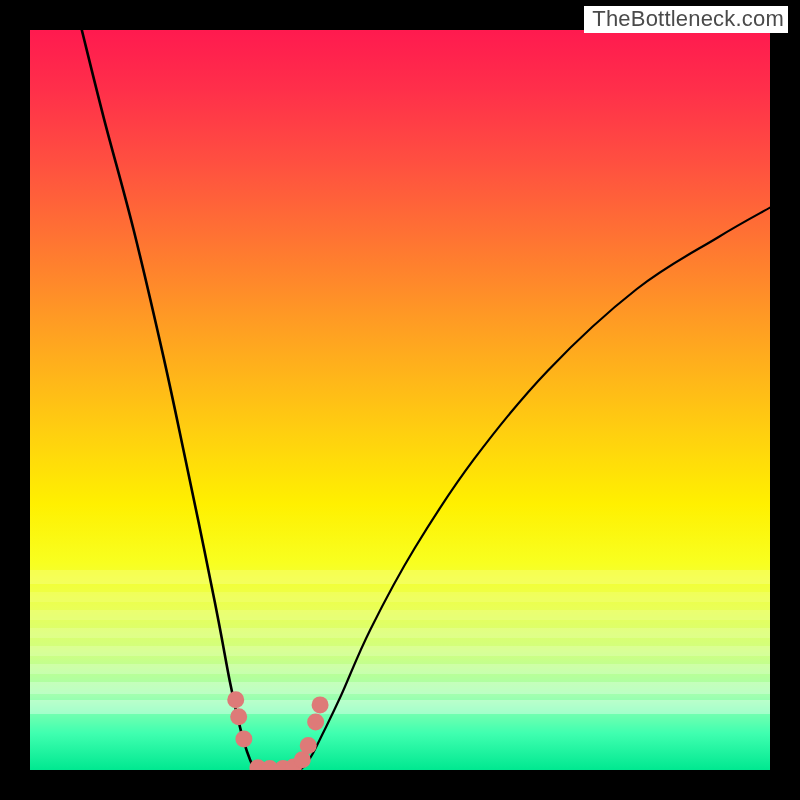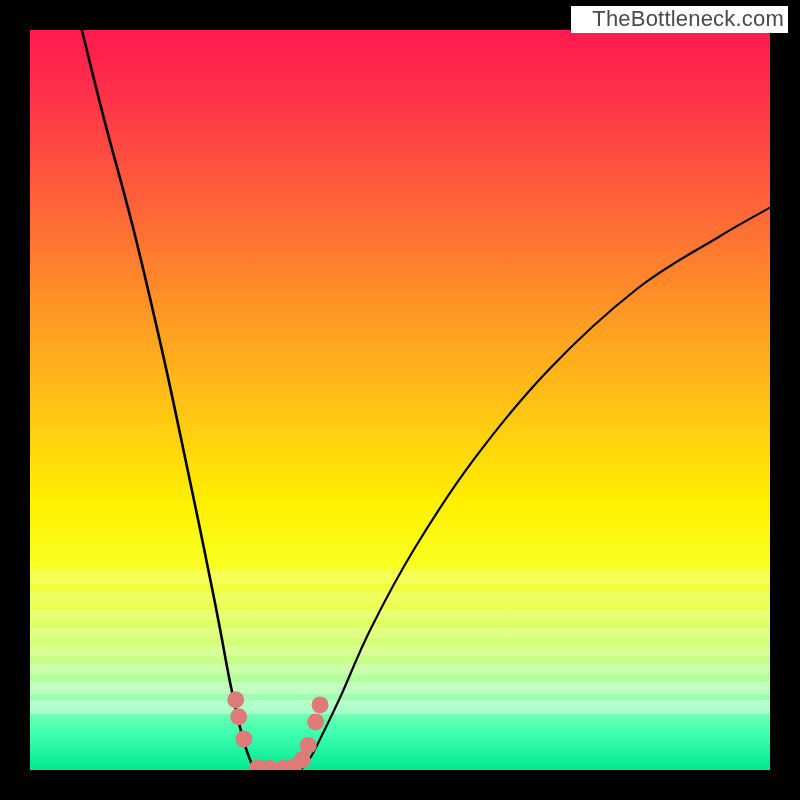--- a/index.html
+++ b/index.html
@@ -57,21 +57,21 @@
   }
   .watermark {
     position: absolute;
     top: 6px;
     right: 12px;
     color: #4a4a4a;
     font-size: 22px;
     font-weight: 500;
     letter-spacing: 0.2px;
     background: #fff;
-    padding: 0 4px 1px 21px;
+    padding: 0 4px 1px 8px;
   }
 </style>
 </head>
 <body>
 
 <div class="frame">
   <div class="plot">
 
     <svg class="ethereal" viewBox="0 0 740 180" preserveAspectRatio="none">
       <rect x="0" y="0" width="740" height="14" fill="#ffffff" opacity="0.18"></rect>

